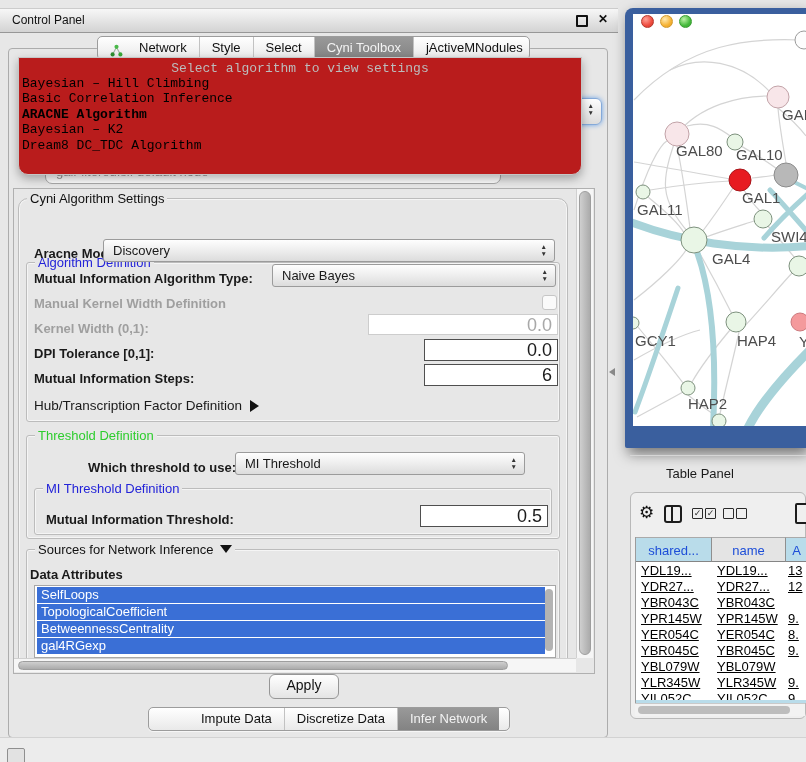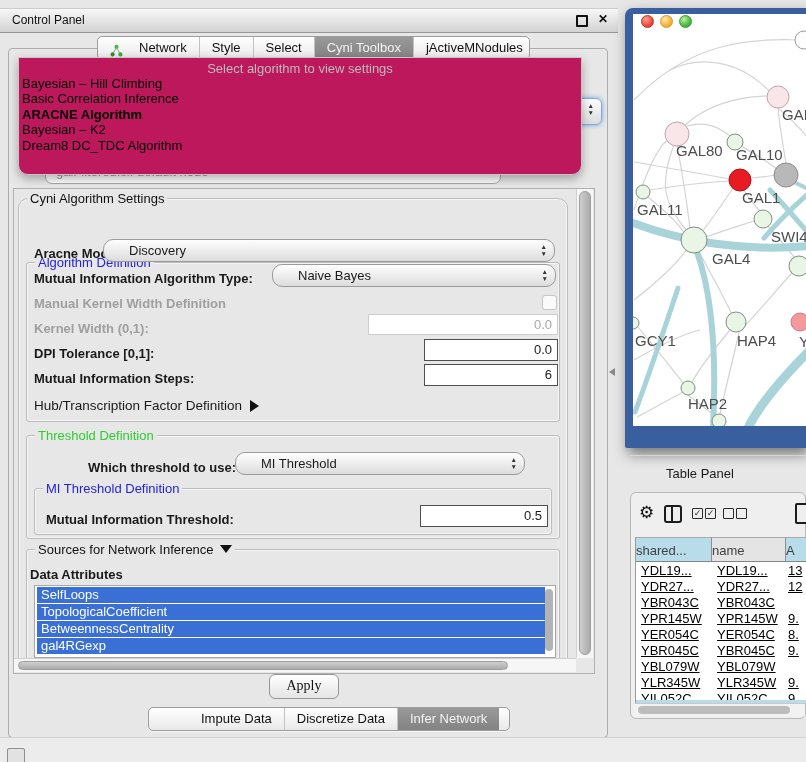--- a/index.html
+++ b/index.html
@@ -15,22 +15,22 @@
   
   .seg{position:absolute;height:22px;display:flex;background:linear-gradient(#ffffff,#e9e9e9);
     border:1px solid #9c9c9c;border-radius:5px;overflow:hidden;font-size:13px;box-shadow:0 1px 1px rgba(255,255,255,.7);}
   .seg-item{line-height:22px;padding:0 12px;white-space:nowrap;border-left:1px solid #c2c2c2;display:flex;align-items:center;gap:16px;color:#111;}
   .seg-item:first-child{border-left:none;}
   .seg-item.selected{background:linear-gradient(#999999,#838383);color:#f3f3f3;}
   .top-tabs{left:97px;top:36px;width:431px;}
   .bottom-tabs{left:148px;top:707px;width:320px;padding-left:40px;}
   .net-ico{width:13px;height:13px;display:inline-block;}
   
-  .overlay{position:absolute;left:18px;top:57px;width:562px;height:116px;background:#be185d;
-    border:1px solid #c6c6c6;border-radius:0 0 10px 10px;box-shadow:0 4px 10px rgba(0,0,0,.3);z-index:50;}
+  .overlay{position:absolute;left:18px;top:57px;width:562px;height:116px;background:#b91c1c;
+    border:1px solid #c6c6c6;border-radius:0 0 10px 10px;box-shadow:0 4px 10px rgba(0,0,0,.3);z-index:50;font-family:Liberation Mono, monospace;}
   .overlay-ph{text-align:center;font-size:13px;color:#bcbcbc;padding-top:3px;}
   .overlay-item{font-size:13px;line-height:15.4px;padding-left:3px;color:#000;}
   .overlay-item.hl{font-weight:bold;}
   
   .frag-combo-focus{position:absolute;left:556px;top:98px;width:44px;height:25px;border:1px solid #84a9d9;
     border-radius:6px;background:linear-gradient(#fdfdfd,#dcdcdc);box-shadow:0 0 5px #69a1e6;z-index:4;}
   .frag-combo-lower{position:absolute;left:45px;top:158px;width:456px;height:26px;border:1px solid #a9a9a9;
     border-radius:7px;background:#fff;z-index:4;font-size:13px;color:#9a9a9a;line-height:26px;padding-left:10px;box-sizing:border-box;overflow:hidden;}
   
   .scrollpane{position:absolute;left:13px;top:188px;width:580px;height:484px;border:1px solid #b0b0b0;background:#e7e7e7;}
@@ -39,35 +39,35 @@
   .vthumb{position:absolute;left:2px;top:2px;width:12px;height:464px;border-radius:7px;background:linear-gradient(90deg,#cfcfcf,#ababab);border:1px solid #9e9e9e;box-sizing:border-box;}
   .hscroll{position:absolute;left:0;top:469px;width:562px;height:14px;background:#f6f6f6;border-top:1px solid #d0d0d0;box-sizing:border-box;}
   .hthumb{position:absolute;left:4px;top:2px;width:490px;height:9px;border-radius:5px;background:linear-gradient(#cfcfcf,#ababab);border:1px solid #9e9e9e;box-sizing:border-box;}
   .groupbox{position:absolute;border:1px solid #bcbcbc;border-radius:3px;box-shadow:inset 0 0 0 1px rgba(255,255,255,.6);}
   .gb-label{position:absolute;top:-8px;left:8px;background:#e7e7e7;padding:0 3px;font-size:13px;color:#111;white-space:nowrap;}
   .gb-label.blue{color:#2323d8;}
   .gb-label.green{color:#2ecd2e;}
   .lbl{position:absolute;font-size:13px;font-weight:bold;white-space:nowrap;}
   .lbl.plain{font-weight:normal;font-size:13.5px;}
   .lbl.gray{color:#9f9f9f;}
-  .combo{position:absolute;height:23px;border:1px solid #9b9b9b;border-radius:10px;
-    background:linear-gradient(#fefefe,#ececec 55%,#dcdcdc);font-size:13px;line-height:22px;padding-left:25px;box-sizing:border-box;}
+  .combo{position:absolute;height:23px;border:1px solid #9b9b9b;border-radius:3px;
+    background:linear-gradient(#fefefe,#ececec 55%,#dcdcdc);font-size:13px;line-height:22px;padding-left:9px;box-sizing:border-box;}
   .stepper{position:absolute;right:7px;top:3px;display:flex;flex-direction:column;font-size:6.5px;line-height:7px;color:#333;}
-  .field{position:absolute;background:#fff;border:1px solid #4f4f4f;font-size:13px;text-align:right;
+  .field{position:absolute;background:#fff;border:1px solid #4f4f4f;font-size:18px;text-align:right;
     padding-right:5px;box-sizing:border-box;line-height:20px;}
   .field.disabled{border:1px solid #cdcdcd;color:#a8a8a8;}
   .checkbox{position:absolute;width:13px;height:13px;border:1px solid #c6c6c6;border-radius:3px;background:#fafafa;}
   .tri-right{display:inline-block;width:0;height:0;border-top:6px solid transparent;border-bottom:6px solid transparent;border-left:9px solid #111;margin-left:8px;vertical-align:-2px;}
   .tri-down{display:inline-block;width:0;height:0;border-left:6px solid transparent;border-right:6px solid transparent;border-top:8px solid #111;margin-left:6px;vertical-align:1px;}
   .attr-list{position:absolute;background:#fff;border:1px solid #a7a7a7;box-sizing:border-box;overflow:hidden;}
   .attr-item{height:16px;line-height:16px;font-size:13px;color:#fff;background:#3a6fd6;margin:1px 10px 0 2px;padding-left:4px;}
   .attr-scroll{position:absolute;right:2px;top:3px;width:8px;height:62px;border-radius:4px;background:#b3b3b3;}
   
   .applybtn{position:absolute;left:269px;top:674px;width:68px;height:23px;border:1px solid #969696;border-radius:6px;
-    background:linear-gradient(#ffffff,#e4e4e4);font-size:14px;font-family:Liberation Serif, serif;color:#111;text-align:center;line-height:21px;}
+    background:linear-gradient(#ffffff,#e4e4e4);font-size:14px;font-family:Liberation Sans, sans-serif;color:#111;text-align:center;line-height:21px;}
   .bottom-strip{position:absolute;left:0;top:737px;width:806px;height:25px;background:#ececec;border-top:1px solid #d2d2d2;}
   .partial-icon{position:absolute;left:7px;top:748px;width:16px;height:14px;border:1px solid #8f8f8f;border-radius:2px;background:#e2e2e2;}
   .grip{position:absolute;left:609px;top:368px;width:0;height:0;border-top:4px solid transparent;border-bottom:4px solid transparent;border-right:6px solid #8a8a8a;}
   
   .netwin{position:absolute;left:625px;top:8px;width:181px;height:440px;background:#3a5f9e;
     border-radius:8px 0 0 2px;box-shadow:3px 6px 14px rgba(0,0,0,.5);}
   .netcanvas{position:absolute;left:8px;top:6px;width:173px;height:412px;background:#fff;overflow:hidden;}
   #net-svg{position:absolute;left:0;top:0;width:173px;height:412px;}
   .tl{position:absolute;width:13px;height:13px;border-radius:50%;top:7px;z-index:3;}
   .tl-red{left:16px;background:radial-gradient(circle at 35% 30%,#ffa197,#ee4b3e 60%,#c93a2e);border:1px solid #b5372c;box-sizing:border-box;}
@@ -79,21 +79,21 @@
   .tp-panel{position:absolute;left:630px;top:492px;width:176px;height:227px;background:#efefef;
     border:1px solid #b9b9b9;border-radius:6px;box-sizing:border-box;}
   .tp-toolbar{position:absolute;left:0;top:10px;width:176px;height:24px;}
   .gear{position:absolute;left:8px;top:-1px;font-size:17px;color:#111;}
   .cols-ico{position:absolute;left:33px;top:2px;width:14px;height:14px;border:2px solid #1c1c1c;border-radius:3px;}
   .cols-ico div{position:absolute;left:5px;top:0;width:2px;height:14px;background:#1c1c1c;}
   .chk{position:absolute;top:5px;width:9px;height:9px;border:1.5px solid #2a2a2a;border-radius:1px;font-size:9px;line-height:9px;text-align:center;color:#2a2a2a;}
   .file-ico{position:absolute;left:164px;top:0;width:13px;height:17px;border:2px solid #1c1c1c;border-radius:2px;background:#efefef;}
   .tp-table{position:absolute;left:4px;top:44px;width:172px;height:166px;overflow:hidden;background:#fff;border-left:1px solid #9b9b9b;box-sizing:border-box;}
   .tp-headrow{display:flex;height:26px;}
-  .tp-hcell{height:25px;line-height:25px;font-size:13px;color:#404040;
+  .tp-hcell{height:25px;line-height:25px;text-align:center;font-size:13px;color:#1d4ed8;
     border-right:1px solid #8f8f8f;border-bottom:1px solid #858585;border-top:1px solid #aaa;box-sizing:border-box;flex:0 0 auto;overflow:hidden;}
   .tp-hcell.c0{width:76px;background:#b9dcea;}
   .tp-hcell.c1{width:74px;background:#e4e4e4;}
   .tp-hcell.c2{width:22px;background:#b9dcea;}
   .tp-row{display:flex;height:16px;}
   .tp-cell{height:16px;line-height:16px;font-size:13px;color:#000;padding-left:5px;box-sizing:border-box;flex:0 0 auto;overflow:hidden;white-space:nowrap;text-decoration:underline;}
   .tp-cell.c0{width:76px;}
   .tp-cell.c1{width:74px;}
   .tp-cell.c2{width:22px;padding-left:2px;}
   .tp-sel-sliver{position:absolute;left:0;bottom:0;width:172px;height:3px;background:#b9dcea;}

